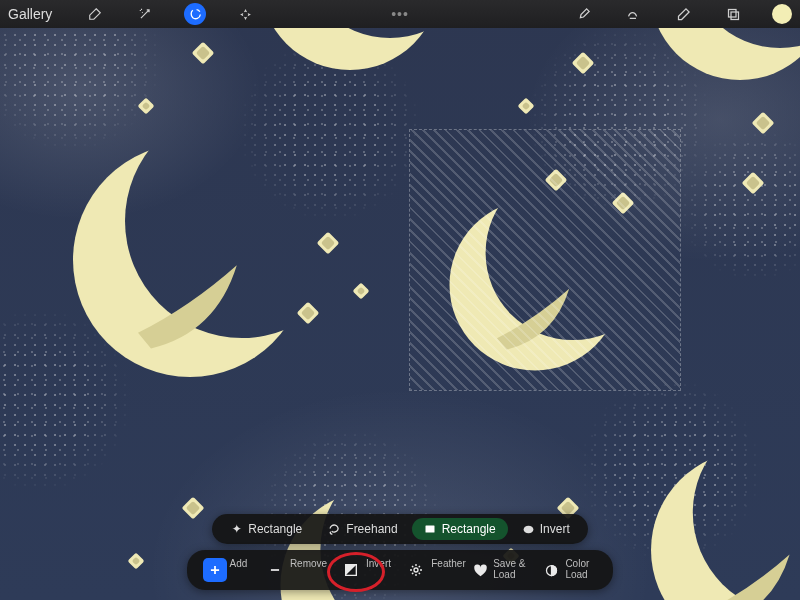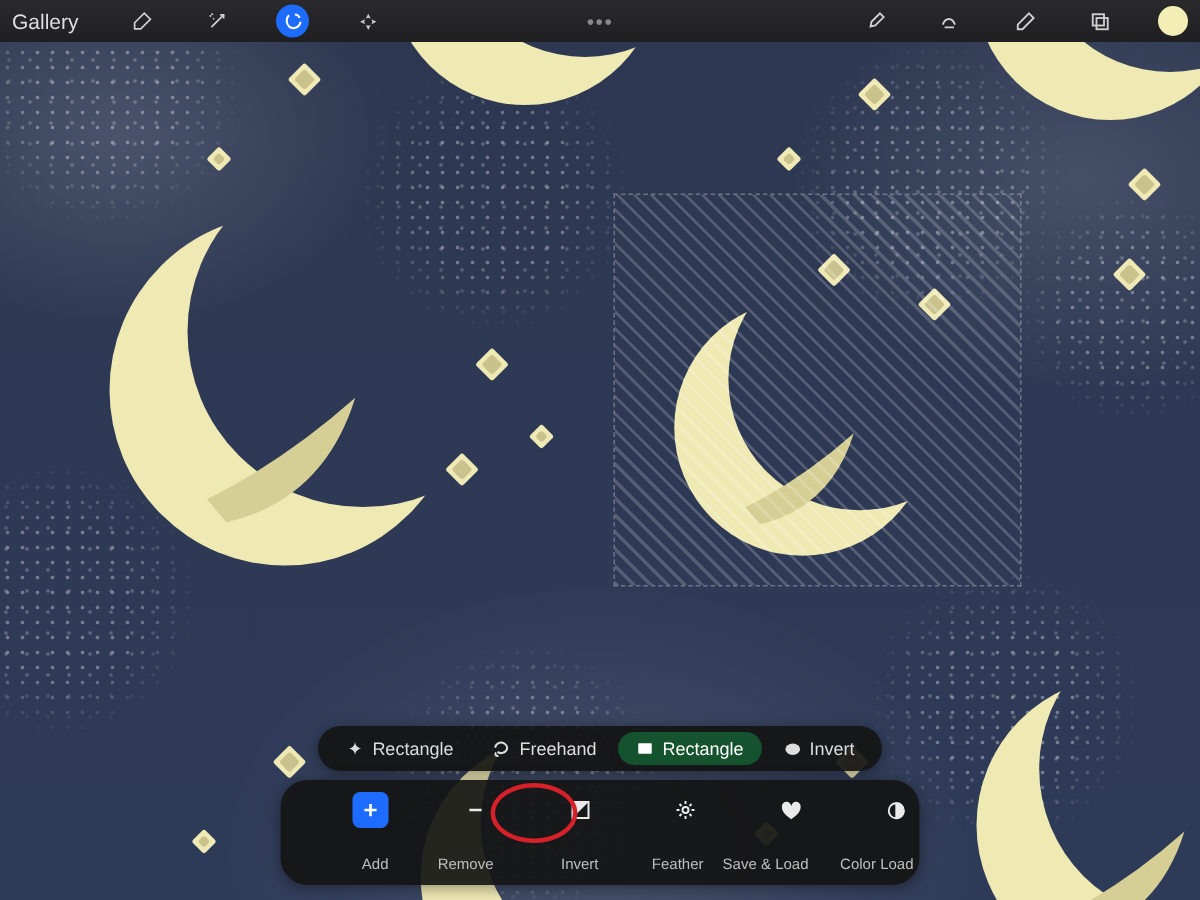--- a/index.html
+++ b/index.html
@@ -27,21 +27,21 @@
   .tb-btn.active{background:#1d6cff;color:#fff;}
   .gallery{font-size:14px;color:#ddd;padding-right:4px;}
   .ellipsis{position:absolute;left:50%;transform:translateX(-50%);color:#888;font-size:14px;letter-spacing:1px;}
   .swatch{width:20px;height:20px;border-radius:50%;background:#f3eeb5;}
   
   .bottombar{position:absolute;left:50%;transform:translateX(-50%);bottom:10px;display:flex;flex-direction:column;align-items:center;gap:6px;}
   .pill{background:rgba(20,20,20,.92);border-radius:18px;display:flex;align-items:center;padding:4px 6px;gap:2px;box-shadow:0 2px 10px rgba(0,0,0,.4);}
   .seg{display:flex;align-items:center;gap:5px;padding:4px 12px;border-radius:14px;color:#ddd;font-size:12px;cursor:pointer;}
   .seg.active{background:#14532d;color:#fff;}
   .seg .ico{width:13px;height:13px;display:inline-flex;align-items:center;justify-content:center;}
-  .tool{display:flex;flex-direction:column;align-items:flex-end;justify-content:center;width:68px;padding:4px 0;gap:19px;color:#bfbfbf;font-size:10px;}
+  .tool{display:flex;flex-direction:row;align-items:flex-start;justify-content:center;width:68px;padding:4px 0;gap:3px;color:#bfbfbf;font-size:10px;}
   .tool .box{width:24px;height:24px;border-radius:5px;display:flex;align-items:center;justify-content:center;color:#eaeaea;}
   .tool.add .box{background:#1d6cff;color:#fff;}
   .ring{position:absolute;border:3px solid #d6202a;border-radius:50%;width:58px;height:40px;pointer-events:none;}
   .dotcluster{position:absolute;width:180px;height:180px;border-radius:50%;
      background-image:
        radial-gradient(rgba(255,255,255,.55) 1px, transparent 1.5px),
        radial-gradient(rgba(255,255,255,.4) 1px, transparent 1.5px);
      background-size:10px 10px, 14px 14px;
      background-position:0 0, 5px 7px;
      -webkit-mask:radial-gradient(circle at 50% 50%, #000 40%, transparent 72%);

